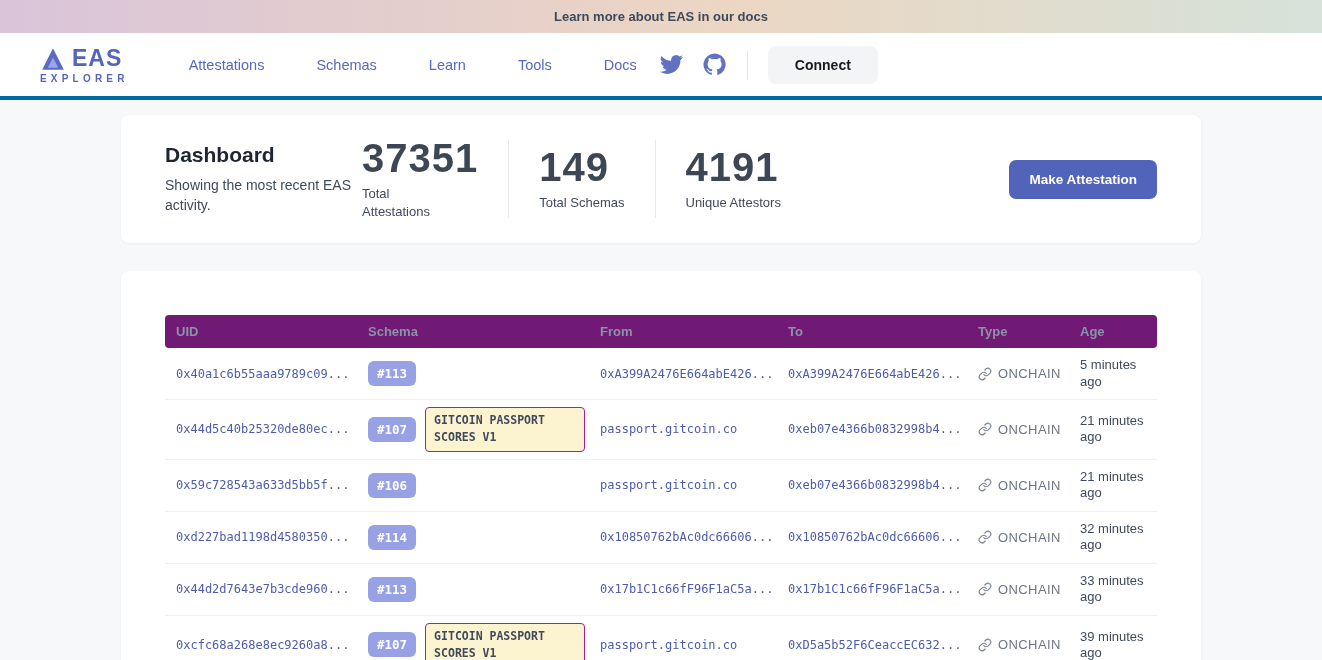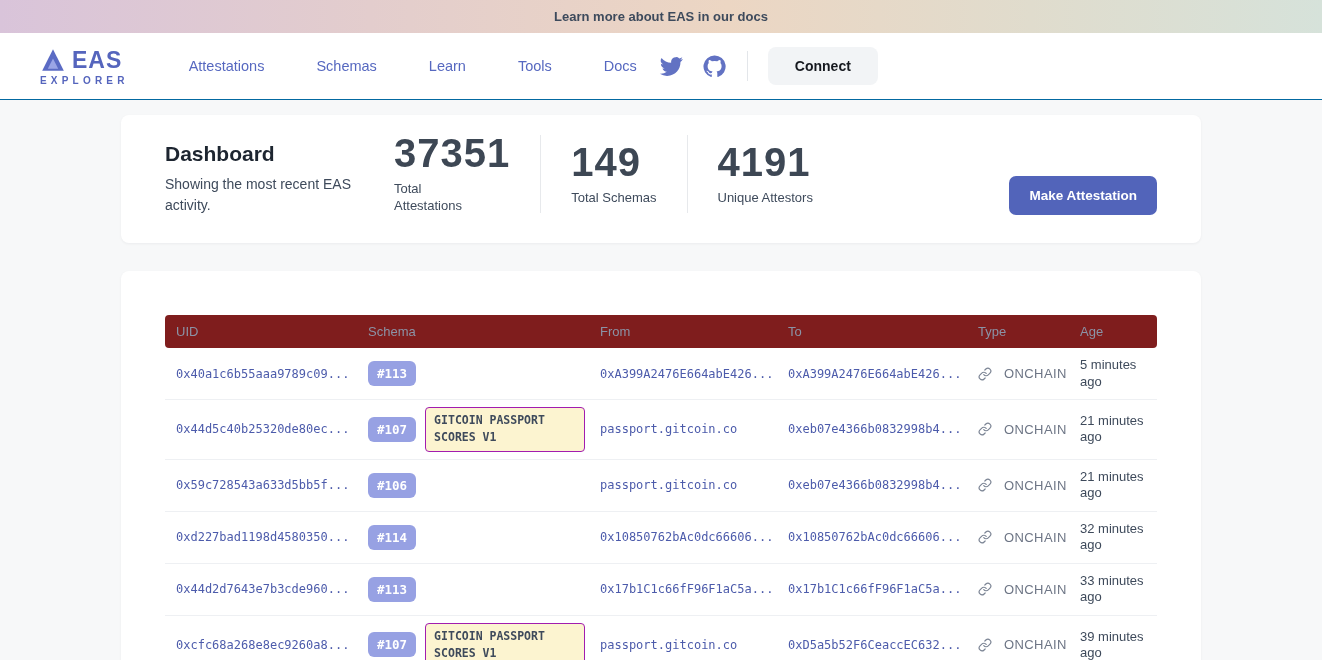--- a/index.html
+++ b/index.html
@@ -9,21 +9,21 @@
   
   .banner {
     height: 33px;
     background: linear-gradient(90deg, #d9c4da 0%, #e3cdcd 28%, #ecd6c3 55%, #e0dccd 78%, #d6e2da 100%);
     display: flex; align-items: center; justify-content: center;
   }
   .banner-text { font-size: 13px; font-weight: 700; color: #3d4a5c; cursor: pointer; }
 
   
   .header {
-    height: 67px; background: #ffffff; border-bottom: 1px solid #0369a1;
+    height: 67px; background: #ffffff; border-bottom: 4px solid #0369a1;
     display: flex; align-items: center; padding: 0 40px;
   }
   .logo { display: flex; flex-direction: column; margin-right: 60px; cursor: pointer; }
   .logo-top { display: flex; align-items: center; gap: 6px; }
   .logo-word { font-size: 23px; font-weight: 800; color: #5565bd; letter-spacing: 1px; }
   .logo-sub { font-size: 10px; font-weight: 600; color: #5565bd; letter-spacing: 4.2px; margin-top: 1px; }
   .nav { display: flex; gap: 52px; }
   .nav-item { font-size: 14.5px; font-weight: 500; color: #5668c0; cursor: pointer; }
 
   .search-wrap {
@@ -53,59 +53,59 @@
   }
 
   
   .main { padding: 15px 121px 0 121px; }
   .card {
     background: #ffffff; border-radius: 8px;
     box-shadow: 0 1px 3px rgba(20,24,40,0.05);
   }
 
   
-  .dash-card { display: flex; align-items: flex-end; padding: 28px 44px; height: 128px; gap: 32px; }
+  .dash-card { display: flex; align-items: center; padding: 28px 44px; height: 128px; }
   .dash-titleblock { width: 193px; }
   .dash-title { font-size: 21px; font-weight: 800; color: #1d2530; margin-bottom: 8px; }
   .dash-sub { font-size: 14px; color: #3e4a5b; line-height: 1.45; }
   .stats { display: flex; align-items: center; }
   .stat { padding: 0 4px; }
   .stat-value { font-size: 40px; font-weight: 800; color: #3d4754; line-height: 1; letter-spacing: 1px; }
   .stat-label { font-size: 13px; color: #3e4a5b; margin-top: 7px; line-height: 1.35; max-width: 88px; }
   .stat-label.wide { max-width: 140px; }
   .stat-divider { width: 1px; height: 78px; background: #e7e9ec; margin: 0 26px; }
   .make-btn {
     margin-left: auto; background: #5264ba; color: #ffffff; border: none;
     border-radius: 7px; padding: 12px 20px; font-size: 13.5px; font-weight: 700;
     cursor: pointer; font-family: "Liberation Sans", sans-serif;
   }
 
   
   .table-card { margin-top: 28px; padding: 44px 44px 20px 44px; min-height: 400px; }
   .grid-row { display: grid; grid-template-columns: 192px 232px 188px 190px 102px 90px; align-items: center; }
-  .thead { background: #7f1d1d; border-radius: 4px; height: 33px; }
+  .thead { background: #701a75; border-radius: 4px; height: 33px; font-weight: bold; }
   .th { font-size: 13px; color: #8b93a6; padding-left: 11px; }
   .trow { min-height: 52px; border-bottom: 1px solid #eef0f3; padding: 7px 0; }
   .trow:last-child { border-bottom: none; }
   .td { padding-left: 11px; }
   .mono { font-family: "DejaVu Sans Mono", monospace; font-size: 12px; color: #4c5bab; cursor: pointer; }
   .schema-cell { display: flex; align-items: center; gap: 9px; }
   .schema-pill {
     background: #97a1e3; color: #ffffff; font-size: 12.5px; font-weight: 700;
     padding: 5px 9px; border-radius: 6px; cursor: pointer;
     font-family: "DejaVu Sans Mono", monospace;
   }
   .schema-tag {
     background: #fcf4d0; border: 1px solid #a21caf; border-radius: 4px;
     font-family: "DejaVu Sans Mono", monospace; font-size: 11.5px; font-weight: 700;
     color: #3e4a5b; padding: 4px 8px; max-width: 160px; line-height: 1.5;
     cursor: pointer;
   }
   .schema-tag:empty { display: none; }
-  .type-cell { display: flex; align-items: center; gap: 12px; }
+  .type-cell { display: flex; align-items: center; gap: 6px; }
   .type-text { font-size: 13px; color: #6d7585; letter-spacing: 0.4px; }
   .age { font-size: 13px; color: #3e4a5b; line-height: 1.25; }
 </style>
 </head>
 <body>
 
 <div class="banner">
   <span class="banner-text">Learn more about EAS in our docs</span>
 </div>
 

